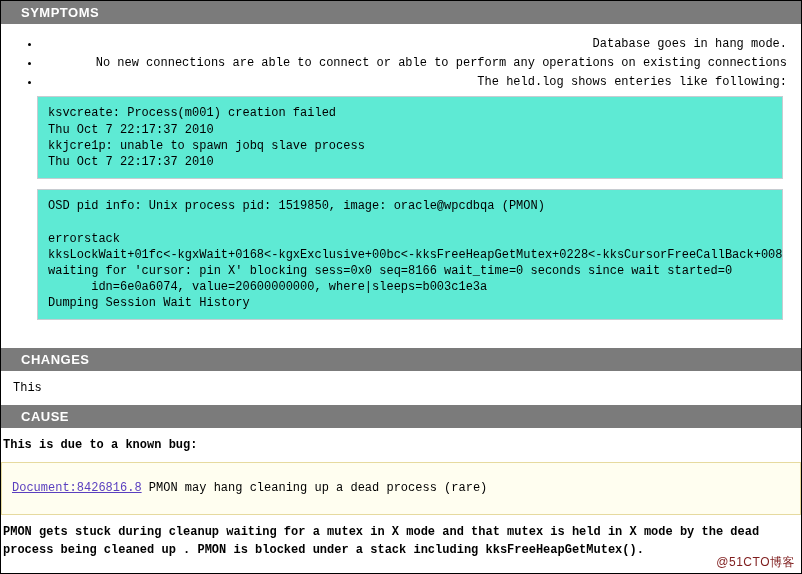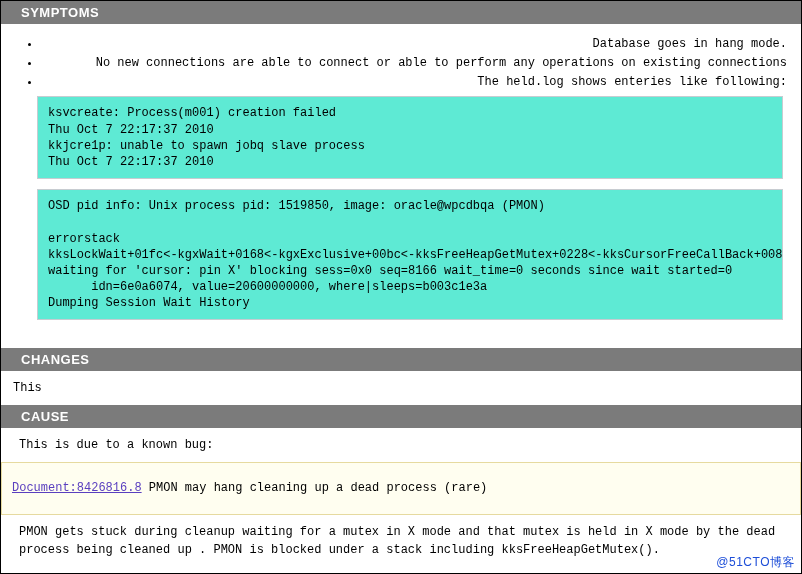--- a/index.html
+++ b/index.html
@@ -37,37 +37,37 @@
     margin: 6px 4px 10px 22px;
     padding: 8px 10px;
     font-family: "Courier New", Courier, monospace;
     font-size: 12px;
     white-space: pre;
     line-height: 1.35;
     overflow: hidden;
   }
   .plain { padding: 10px 12px; }
   .gap { height: 12px; }
-  .plain-nolpad { padding: 8px 18px; line-height: 1.5; }
+  .plain-nolpad { padding: 8px 2px; line-height: 1.5; font-weight: bold; }
   .notebox {
     background: #fffef0;
     border: 1px solid #e6da9f;
     padding: 17px 10px;
     margin: 0;
     line-height: 1.4;
   }
   .doclink {
     color: #5a3fbf;
     text-decoration: underline;
   }
   .watermark {
     position: absolute;
     right: 6px;
     bottom: 2px;
-    color: #1d4ed8;
+    color: #7f1d1d;
     font-family: Arial, sans-serif;
     font-size: 12px;
     letter-spacing: 0.5px;
     pointer-events: none;
   }
 </style>
 </head>
 <body>
 
 <div class="section-header">SYMPTOMS</div>

